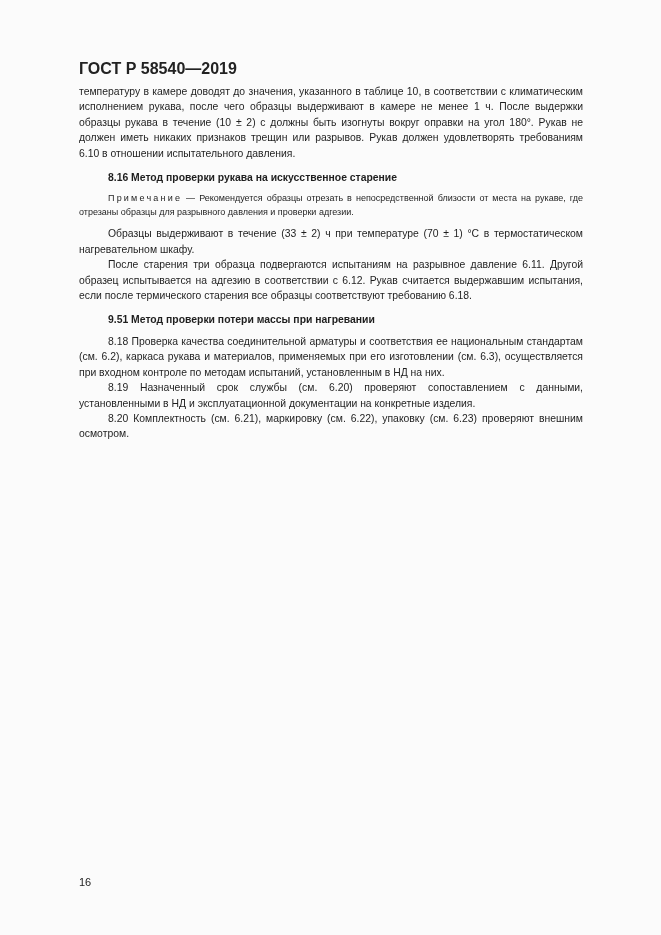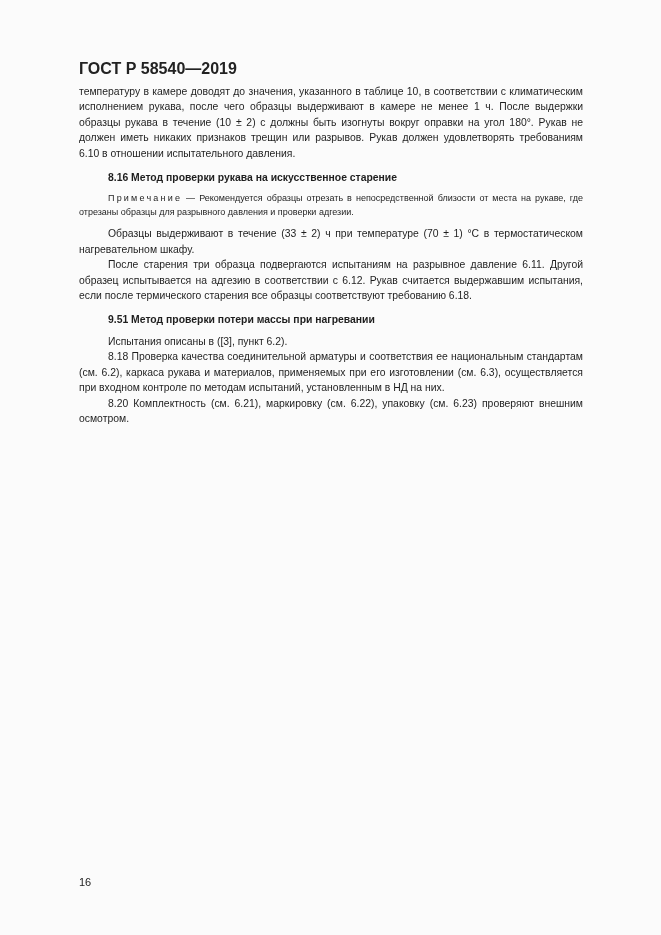--- a/index.html
+++ b/index.html
@@ -55,18 +55,18 @@
 
 <div class="content">
   <p class="first-para">температуру в камере доводят до значения, указанного в таблице 10, в соответствии с климатическим исполнением рукава, после чего образцы выдерживают в камере не менее 1 ч. После выдержки образцы рукава в течение (10 ± 2) с должны быть изогнуты вокруг оправки на угол 180°. Рукав не должен иметь никаких признаков трещин или разрывов. Рукав должен удовлетворять требованиям 6.10 в отношении испытательного давления.</p>
 
   <p class="heading">8.16  Метод проверки рукава на искусственное старение</p>
   <p class="note"><span class="spaced">Примечание</span><span> — Рекомендуется образцы отрезать в непосредственной близости от места на рукаве, где отрезаны образцы для разрывного давления и проверки адгезии.</span></p>
   <p class="indent">Образцы выдерживают в течение (33 ± 2) ч при температуре (70 ± 1) °С в термостатическом нагревательном шкафу.</p>
   <p class="indent gap-after">После старения три образца подвергаются испытаниям на разрывное давление 6.11. Другой образец испытывается на адгезию в соответствии с 6.12. Рукав считается выдержавшим испытания, если после термического старения все образцы соответствуют требованию 6.18.</p>
 
   <p class="heading">9.51  Метод проверки потери массы при нагревании</p>
-  <p class="indent">Испытания описаны в ([3], пункт 6.2).</p>
   <p class="indent">8.18  Проверка качества соединительной арматуры и соответствия ее национальным стандартам (см. 6.2), каркаса рукава и материалов, применяемых при его изготовлении (см. 6.3), осуществляется при входном контроле по методам испытаний, установленным в НД на них.</p>
+  <p class="indent">8.19  Назначенный срок службы (см. 6.20) проверяют сопоставлением с данными, установленными в НД и эксплуатационной документации на конкретные изделия.</p>
   <p class="indent">8.20  Комплектность (см. 6.21), маркировку (см. 6.22), упаковку (см. 6.23) проверяют внешним осмотром.</p>
 </div>
 
 <div class="page-number">16</div>
 
 </body></html>

